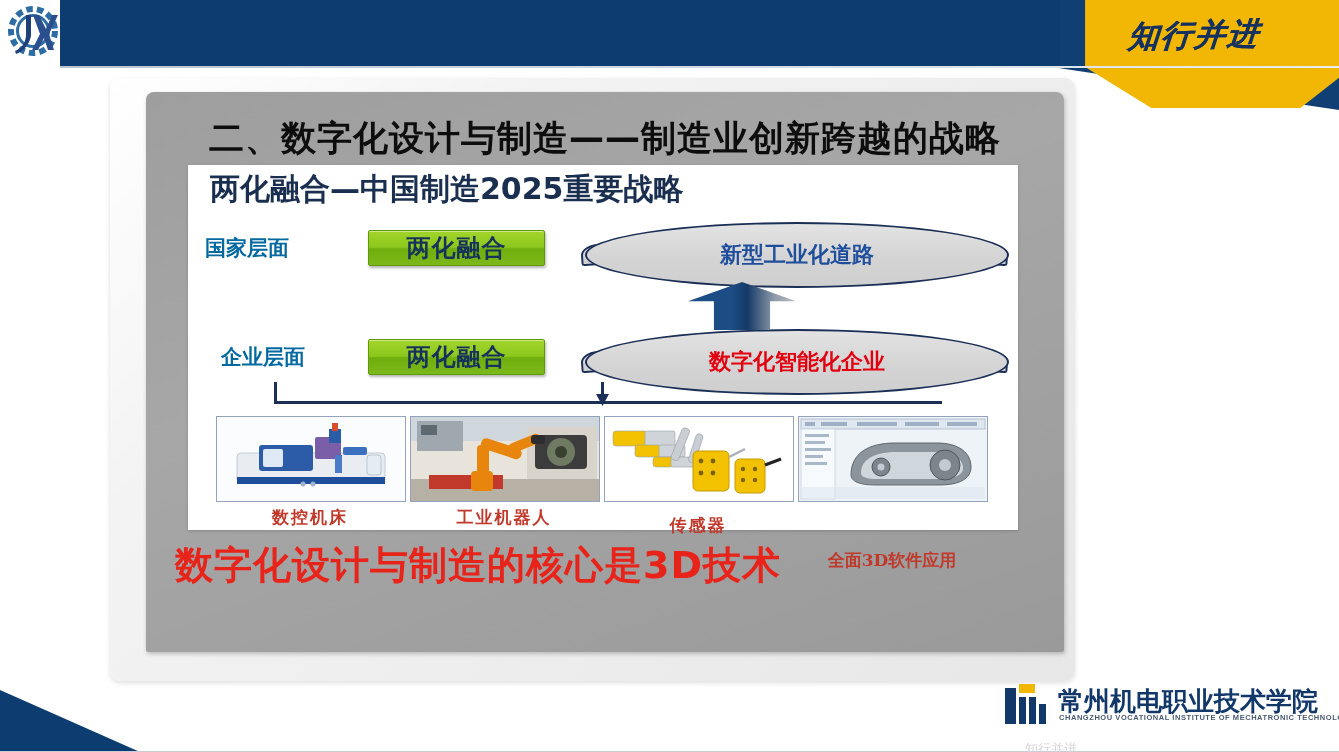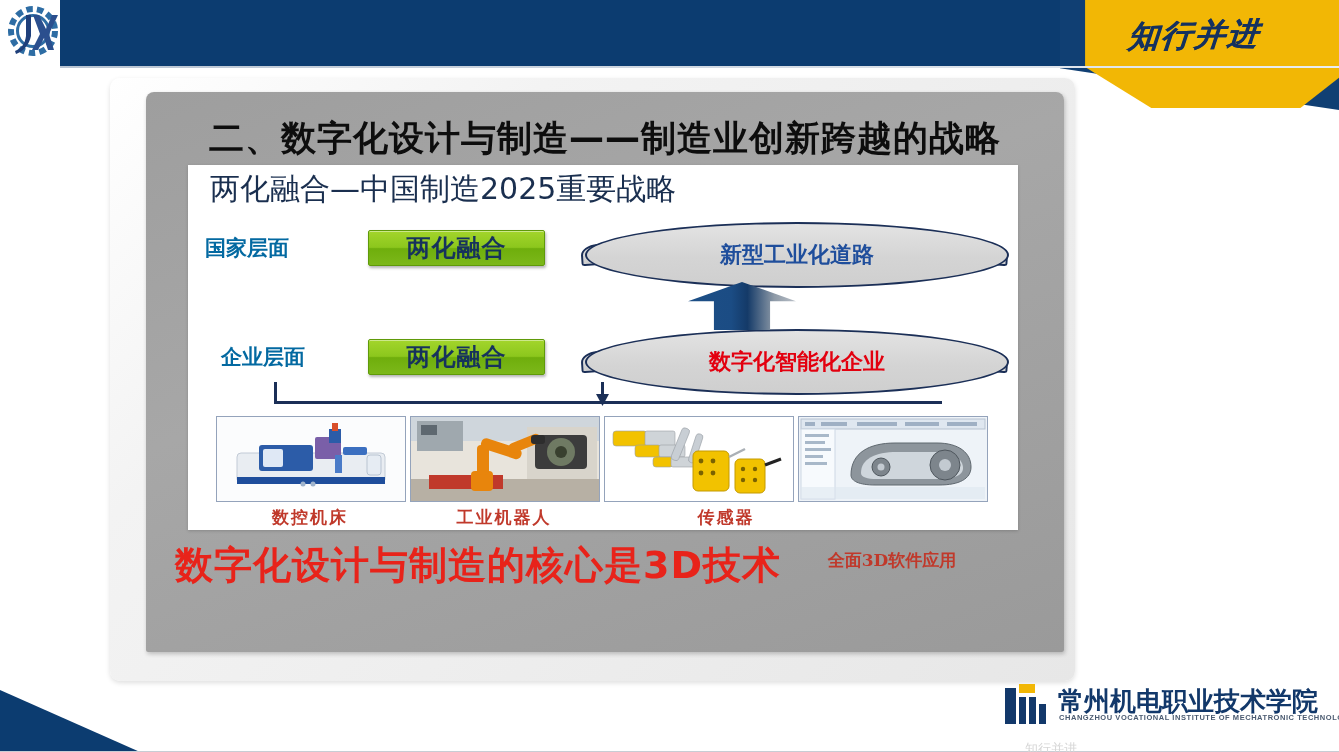--- a/index.html
+++ b/index.html
@@ -108,21 +108,21 @@
     left: 188px; top: 165px;
     width: 830px; height: 365px;
     background: #ffffff;
     box-shadow: 0 1px 3px rgba(0,0,0,0.18);
   }
   #subtitle {
     position: absolute;
     left: 210px; top: 169px;
     font-family: "DejaVu Sans", "Liberation Sans", sans-serif;
     font-size: 30px;
-    font-weight: 400;
+    font-weight: 700;
     color: #1a2f4f;
     white-space: nowrap;
   }
 
   
   .tier-label {
     position: absolute;
     font-family: "DejaVu Sans", "Liberation Sans", sans-serif;
     font-size: 21px;
     font-weight: bold;
@@ -238,21 +238,21 @@
     text-align: center;
     font-family: "DejaVu Serif", "Liberation Serif", serif;
     font-size: 17px;
     font-weight: bold;
     color: #c0392b;
     letter-spacing: 2px;
     white-space: nowrap;
   }
   #photo-caption-0 { left: 216px; }
   #photo-caption-1 { left: 410px; }
-  #photo-caption-2 { left: 632px; }
+  #photo-caption-2 { left: 604px; margin-top: 8px; }
   #photo-caption-3 { left: 798px; letter-spacing: 0px; margin-top: 43px; }
 
   
   #key-statement {
     position: absolute;
     left: 175px; top: 540px;
     width: 870px;
     font-family: "DejaVu Sans", "Liberation Sans", sans-serif;
     font-size: 38px;
     font-weight: bold;

